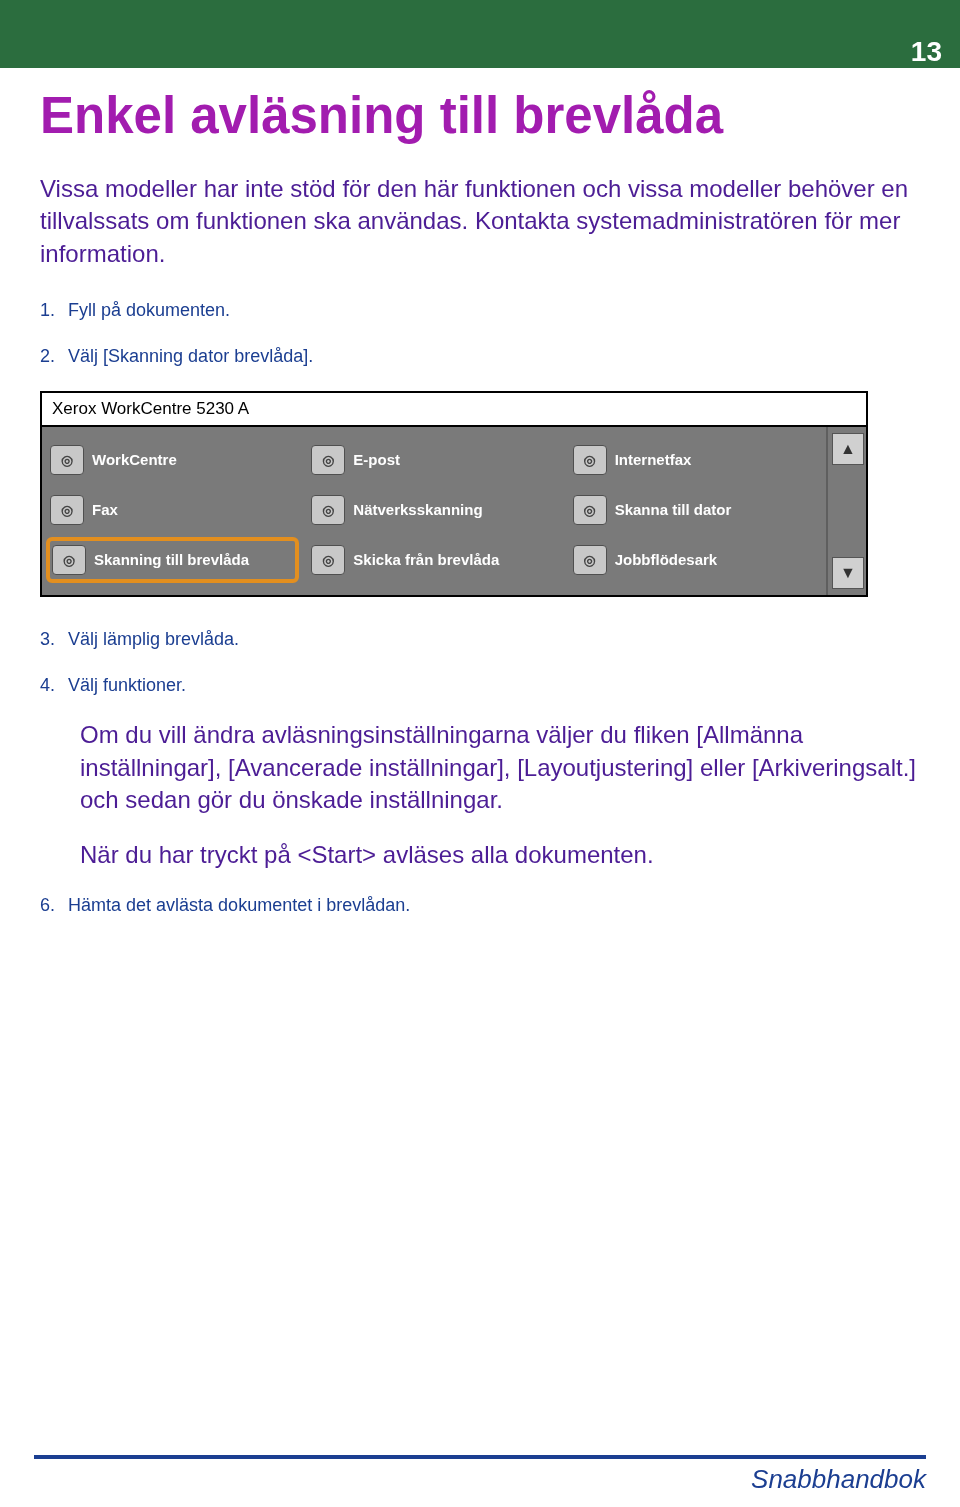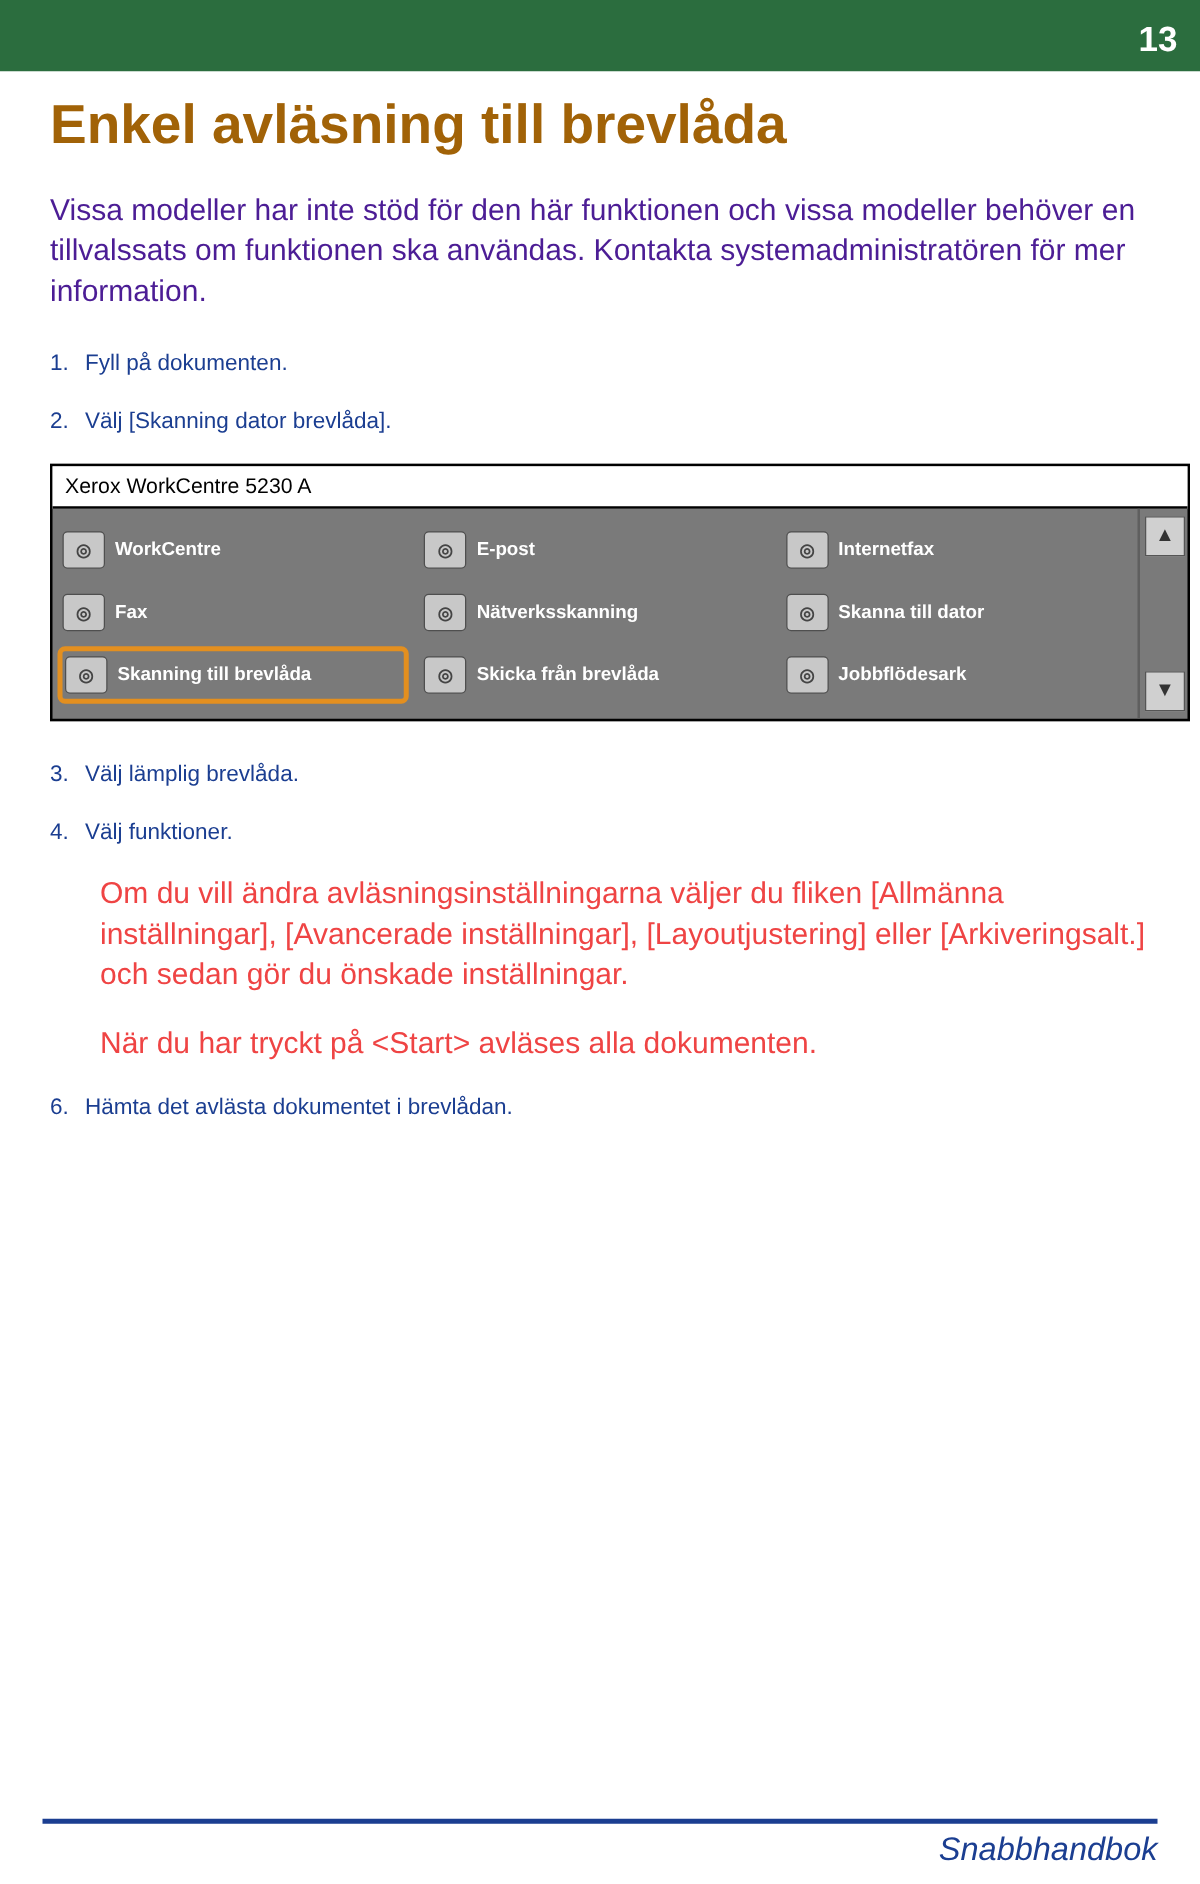--- a/index.html
+++ b/index.html
@@ -5,64 +5,64 @@
   * { margin:0; padding:0; box-sizing:border-box; }
   body {
     font-family: Arial, Helvetica, sans-serif;
     background:#fff;
     width:960px;
     position:relative;
     height:1507px;
     overflow:hidden;
   }
   .header-bar {
-    height:57px;
+    height:68px;
     background:#2b6d3e;
     color:#fff;
     font-size:28px;
     font-weight:bold;
     display:flex;
     justify-content:flex-end;
-    align-items:center;
+    align-items:flex-end;
     padding:6px 18px 0 0;
   }
   .content {
     padding:0 34px 0 40px;
   }
   h1.title {
-    color:#a16207;
-    font-size:44px;
+    color:#a21caf;
+    font-size:51px;
     font-weight:bold;
     margin-top:18px;
     margin-bottom:28px;
   }
   p.intro {
     color:#4c1d95;
     font-size:24px;
     line-height:1.35;
     margin-bottom:28px;
   }
   p.step {
     color:#1b3e91;
     font-size:18px;
     line-height:1.35;
     margin:10px 0 22px 0;
   }
   p.step .num { margin-right:8px; }
   p.note {
-    color:#ef4444;
+    color:#4c1d95;
     font-size:24px;
     line-height:1.35;
     margin:0 0 22px 40px;
   }
   
   .screen {
     border:2px solid #000;
     background:#7a7a7a;
-    width:912px;
+    width:828px;
     margin:0 0 30px 0;
     position:relative;
   }
   .screen-title {
     background:#fff;
     color:#000;
     font-weight:normal;
     font-size:17px;
     padding:6px 10px;
     border-bottom:2px solid #000;

